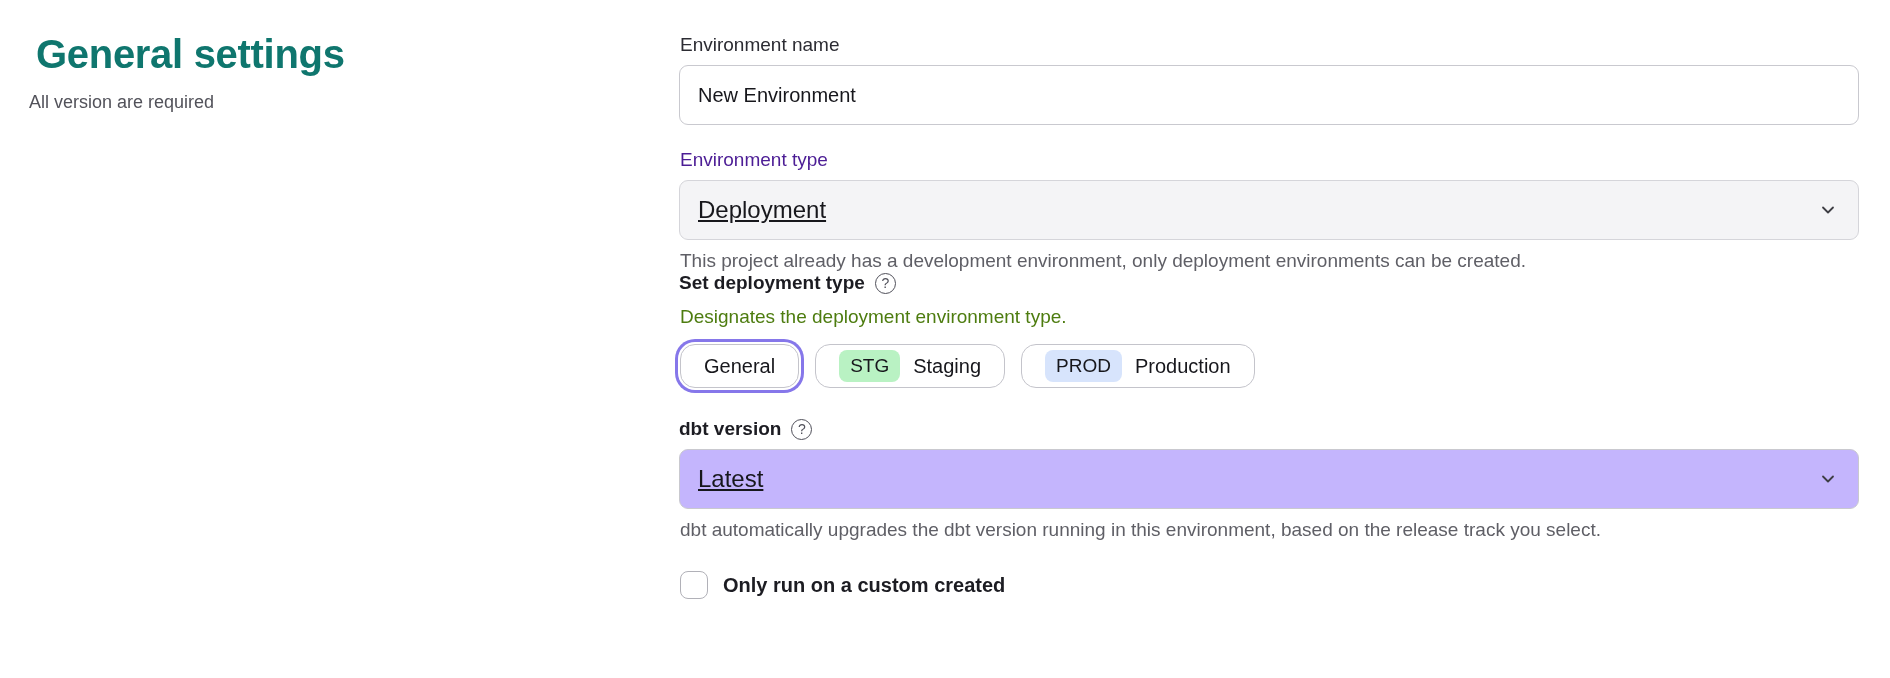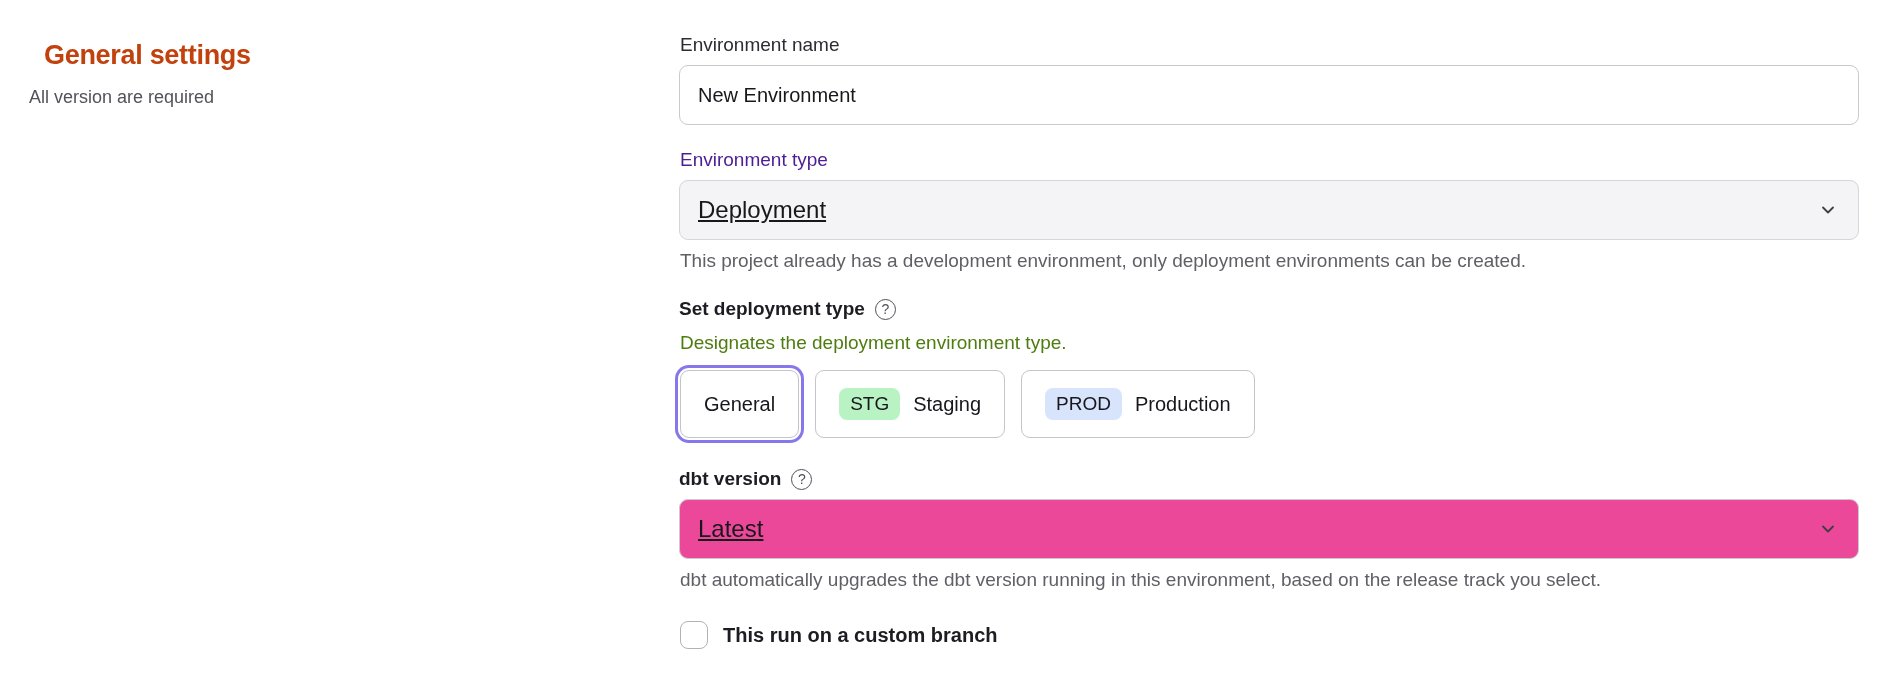--- a/index.html
+++ b/index.html
@@ -7,68 +7,68 @@
   body {
     width: 1890px; height: 678px;
     position: relative; overflow: hidden;
     background: #ffffff;
     font-family: "Liberation Sans", sans-serif;
     color: #17171c;
   }
 
   
   .left-panel { position: absolute; left: 28px; top: 24px; width: 560px; }
-  .page-title { margin: 16px; font-size: 27px; font-weight: 700; letter-spacing: -0.3px; color: #c2410c; }
+  .page-title { margin: 8px; font-size: 40px; font-weight: 700; letter-spacing: -0.3px; color: #0f766e; }
   .page-subtitle { margin: 15px 0 0 1px; font-size: 18px; font-weight: 400; color: #52525a; }
 
   
   .form { position: absolute; left: 679px; top: 34px; width: 1180px; }
 
   .field-label { display: block; font-size: 19px; font-weight: 500; color: #2c2c33; margin: 0 0 9px 1px; }
   .field-label.strong { font-weight: 700; color: #1c1c22; margin: 0; }
   .field-label.disabled { color: #4c1d95; }
 
   .label-row { display: flex; align-items: center; gap: 10px; }
-  .label-row.mt { margin-top: 26px; }
+  .label-row.mt { }
   .label-row.mt-lg { margin-top: 30px; }
 
   .text-input {
     width: 100%; height: 60px;
     border: 1px solid #c9c9cf; border-radius: 9px;
     padding: 0 18px; font-size: 20px; font-family: inherit;
     color: #17171c; background: #fff; outline: none;
   }
 
   .select {
     width: 100%; height: 60px; margin-top: 9px;
     display: flex; align-items: center; justify-content: space-between;
     border: 1px solid #c9c9cf; border-radius: 9px;
-    padding: 0 20px 0 18px; background: #ec4899; cursor: pointer;
+    padding: 0 20px 0 18px; background: #c4b5fd; cursor: pointer;
   }
   .select.disabled { background: #f4f4f6; border-color: #d5d5da; cursor: default; }
   .select-value { font-size: 24px; color: #17171c; text-decoration: underline; }
   .chevron { flex: 0 0 auto; display: block; }
 
   .helper { margin: 10px 0 0 1px; font-size: 19px; font-weight: 400; color: #5f5f66; }
   .description { margin: 12px 0 0 1px; font-size: 19px; font-weight: 400; color: #4d7c0f; }
   .mt-section { margin-top: 24px; }
 
   .help-icon {
     width: 21px; height: 21px; flex: 0 0 auto;
     border: 1.5px solid #50505a; border-radius: 50%;
     display: inline-flex; align-items: center; justify-content: center;
     font-size: 14px; line-height: 1; color: #50505a; font-weight: 500;
     cursor: pointer; user-select: none;
   }
 
   .options-row { display: flex; align-items: center; gap: 16px; margin-top: 16px; padding-left: 1px; }
   .type-option {
     display: inline-flex; align-items: center; gap: 13px;
-    height: 68px; padding: 0 23px;
-    background: #fff; border: 1px solid #c4c4cb; border-radius: 9px;
+    height: 44px; padding: 0 23px;
+    background: #fff; border: 1px solid #c4c4cb; border-radius: 15px;
     font-family: inherit; font-size: 20px; color: #17171c; cursor: pointer;
   }
   .type-option.selected {
     box-shadow: 0 0 0 2px #ffffff, 0 0 0 5px var(--accent, #8677ea);
   }
   .badge { font-size: 19px; padding: 5px 11px; border-radius: 8px; color: #17171c; }
   .badge-stg { background: var(--staging-badge, #b9f2c3); }
   .badge-prod { background: var(--production-badge, #d7e4fc); }
 
   .checkbox-row { display: flex; align-items: center; gap: 15px; margin-top: 30px; padding-left: 1px; }
@@ -133,16 +133,16 @@
     <span class="select-value">Latest</span>
     <svg class="chevron" width="20" height="20" viewBox="0 0 20 20">
       <path d="M5 7.5 L10 12.5 L15 7.5" fill="none" stroke="#3e3e44" stroke-width="1.8" stroke-linecap="round" stroke-linejoin="round"></path>
     </svg>
   </div>
   <p class="helper">dbt automatically upgrades the dbt version running in this environment, based on the release track you select.</p>
 
   
   <div class="checkbox-row">
     <span class="checkbox" role="checkbox" aria-checked="false"></span>
-    <span class="checkbox-label">This run on a custom branch</span>
+    <span class="checkbox-label">Only run on a custom created</span>
   </div>
 
 </div>
 
 </body></html>

